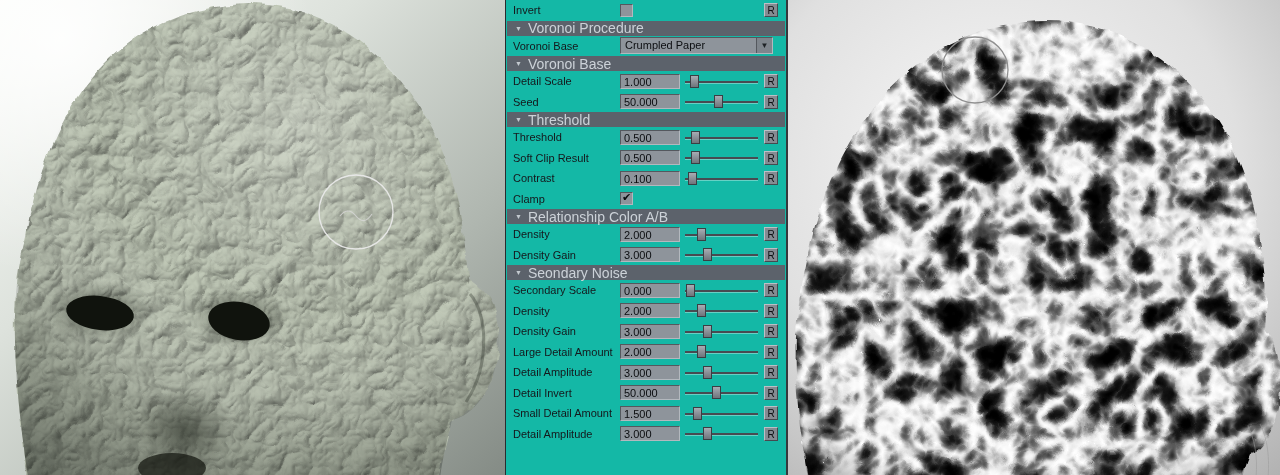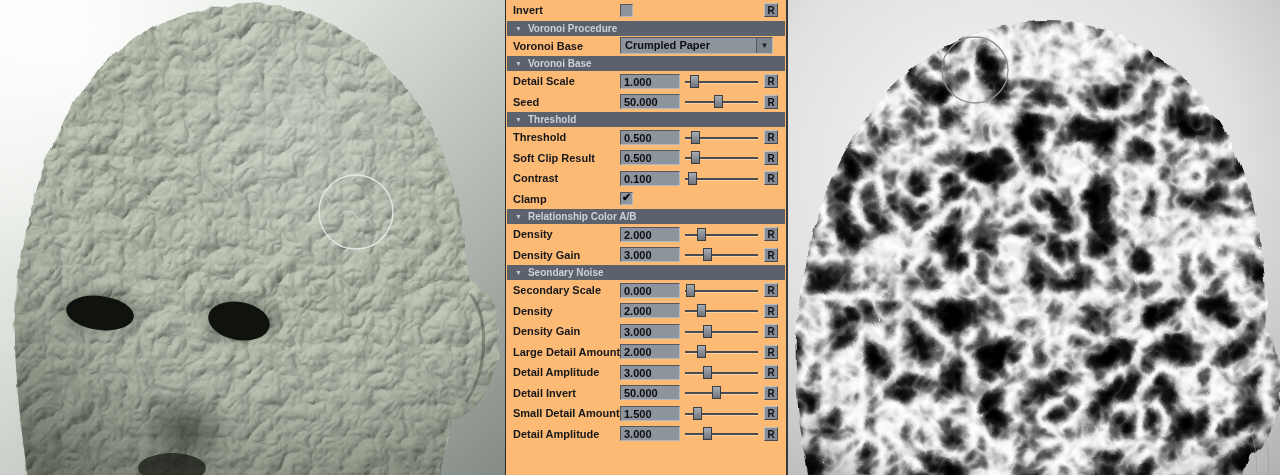--- a/index.html
+++ b/index.html
@@ -9,38 +9,37 @@
   .stage { position: relative; width: 1280px; height: 475px; }
 
   .viewport { position: absolute; top: 0; height: 475px; overflow: hidden; }
   .vp-left  { left: 0;   width: 505px; }
   .vp-right { left: 788px; width: 492px; }
   .viewport svg { display: block; }
 
   
   .panel {
     position: absolute; left: 505px; top: 0; width: 283px; height: 475px;
-    background: #fdba74;
+    background: #14b8a6;
     border-left: 1px solid #2a2c2f;
     border-right: 2px solid #35383c;
     overflow: hidden;
     font-size: 11px;
-    font-weight: bold;
   }
   .rows { display: flex; flex-direction: column; }
 
   .row { display: flex; align-items: center; height: 20.5px; padding: 0 8px 0 7px; flex: 0 0 auto; }
 
   .section-row {
     height: 15px; padding: 0 4px 0 8px; margin: 0 1px;
     background: #5c626b; color: #ccd2d8;
     display: flex; align-items: center; gap: 6px; flex: 0 0 auto;
   }
   .tri { font-size: 7px; line-height: 1; color: #c3c9cf; }
-  .section-lbl { font-size: 10px; white-space: nowrap; }
+  .section-lbl { font-size: 14px; white-space: nowrap; }
 
   .lbl { flex: 0 0 107px; color: #15171b; white-space: nowrap; overflow: hidden; }
 
   .value-box {
     flex: 0 0 60px; height: 15px; line-height: 14px;
     background: #8e949b; color: #0b0d10;
     border: 1px solid; border-color: #54585e #b3b8be #b3b8be #54585e;
     padding: 0 3px; white-space: nowrap; overflow: hidden;
   }
 

